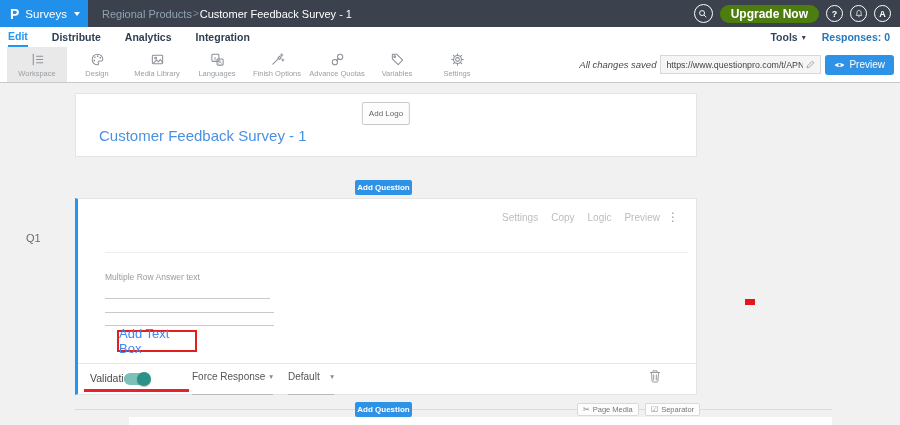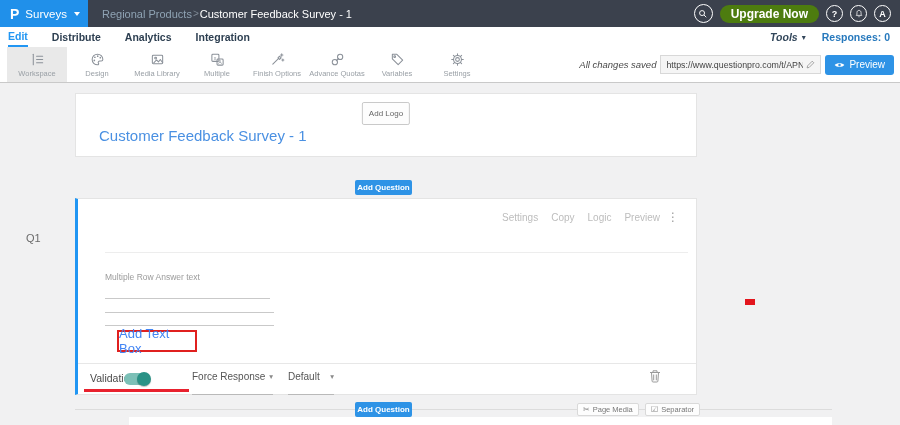--- a/index.html
+++ b/index.html
@@ -20,21 +20,21 @@
   .circle-btn { width:17px; height:17px; border:1.4px solid #fff; border-radius:50%; display:flex; align-items:center; justify-content:center; color:#fff; font-size:9px; font-weight:700; background:transparent; cursor:pointer; }
   .search-btn { width:19px; height:19px; }
   .upgrade { background:#4d7c0f; color:#fff; font-size:12px; font-weight:700; height:18px; padding:0 11px; border-radius:9px; display:flex; align-items:center; border:none; cursor:pointer; white-space:nowrap; }
 
   
   .navtabs { position:absolute; left:0; top:27px; width:900px; height:20px; background:#fff; display:flex; align-items:stretch; z-index:9; }
   .tab { display:flex; align-items:center; font-size:10.5px; font-weight:700; color:#2c3e50; margin-left:24px; cursor:pointer; }
   .tab:first-child { margin-left:8px; }
   .tab.active { color:#2196f3; border-bottom:2px solid #2196f3; }
   .nav-right { margin-left:auto; display:flex; align-items:center; gap:16px; padding-right:10px; font-size:10.5px; }
-  .tools { color:#33475b; font-weight:700; display:flex; gap:4px; align-items:center; cursor:pointer;font-style:italic; }
+  .tools { color:#33475b; font-weight:700; display:flex; gap:4px; align-items:center; cursor:pointer; }
   .tools .glyph { font-size:8px; color:#33475b; }
   .responses { color:#2779bd; font-weight:700; cursor:pointer; }
 
   
   .toolbar { position:absolute; left:0; top:47px; width:900px; height:36px; background:#fff; border-bottom:1px solid #c9c9c9; display:flex; padding-left:7px; z-index:8; }
   .tool-item { width:60px; height:35px; display:flex; flex-direction:column; align-items:center; justify-content:center; gap:2px; cursor:pointer; }
   .tool-item.active { background:#e9e9e9; }
   .tool-item svg { width:15px; height:15px; stroke:#8b9199; fill:none; stroke-width:1.1; stroke-linecap:round; stroke-linejoin:round; }
   .tool-item svg text { stroke:none; fill:#8b9199; }
   .tool-item svg .dot { fill:#8b9199; stroke:none; }
@@ -171,21 +171,21 @@
       </svg>
       <span class="tool-label">Media Library</span>
     </div>
     <div class="tool-item">
       <svg viewBox="0 0 16 16">
         <rect x="2" y="2.5" width="7.5" height="7.5" rx="1"></rect>
           <rect x="7.5" y="7.5" width="6.5" height="6.5" rx="1"></rect>
         <text x="4" y="8.2" font-size="5.5">x</text>
           <text x="8.9" y="12.8" font-size="5.5">A</text>
       </svg>
-      <span class="tool-label">Multiple</span>
+      <span class="tool-label">Languages</span>
     </div>
     <div class="tool-item">
       <svg viewBox="0 0 16 16">
         <line x1="3" y1="13" x2="9.5" y2="6.5"></line>
           <rect x="9" y="5" width="2.4" height="2.4" transform="rotate(45 10.2 6.2)"></rect>
         <line x1="12.5" y1="2" x2="12.5" y2="4.6"></line>
           <line x1="11.2" y1="3.3" x2="13.8" y2="3.3"></line>
         <line x1="13.7" y1="7.5" x2="13.7" y2="9.7"></line>
           <line x1="12.6" y1="8.6" x2="14.8" y2="8.6"></line>
       </svg>

